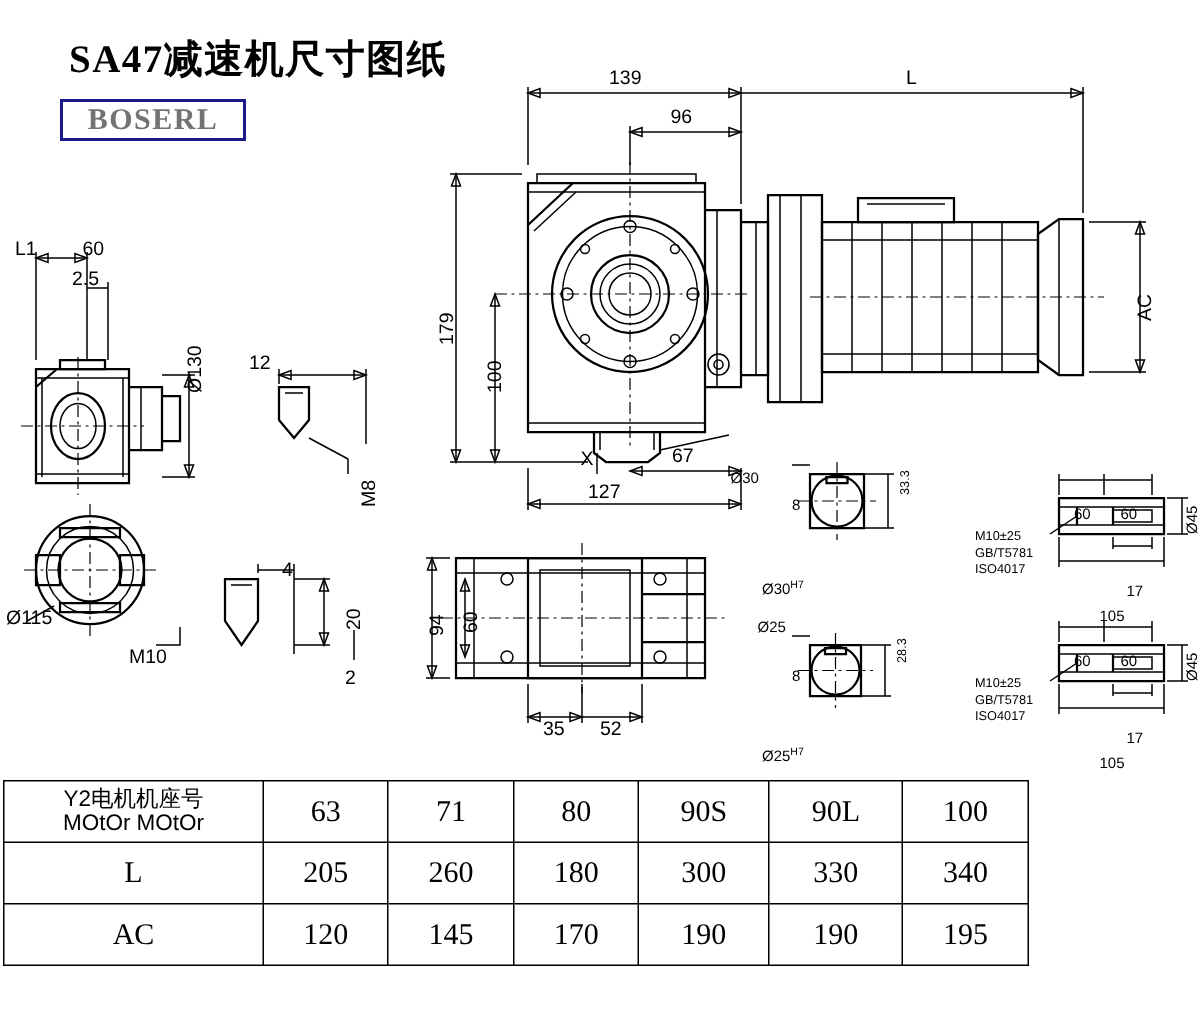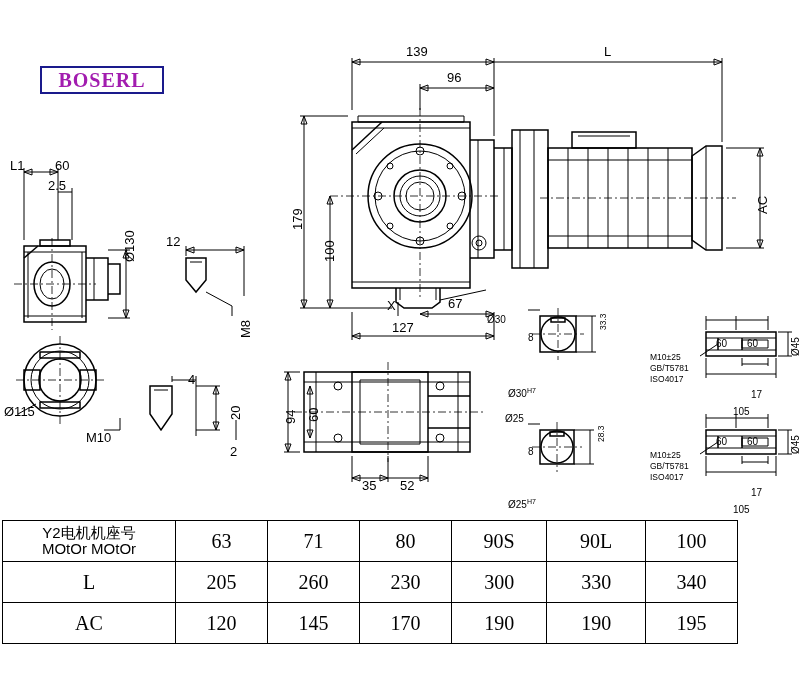--- a/index.html
+++ b/index.html
@@ -23,21 +23,21 @@
   .logo-box{
     position:absolute;left:40px;top:66px;
     width:124px;height:28px;
     border:2px solid #1a1a8c;
     box-sizing:border-box;
     display:flex;align-items:center;justify-content:center;
   }
   .logo-text{
     font-family:"Liberation Serif", serif;
     font-size:20px;font-weight:bold;
-    color:#a21caf;
+    color:#737373;
     letter-spacing:1px;
   }
   .dim-txt{
     position:absolute;
     font-family:"Liberation Sans", sans-serif;
     font-size:13px;
     white-space:nowrap;
   }
   .dim-txt.small{font-size:10px;margin-top:32px;}
   .dim-txt.tiny{font-size:8.5px;}
@@ -54,21 +54,21 @@
 
   svg{position:absolute;left:0;top:0;overflow:visible;}
   .sv{stroke:#000;fill:none;}
   .sv1{stroke-width:1;}
   .sv15{stroke-width:1.5;}
   .sv-d{stroke-dasharray:8 3 2 3;stroke-width:0.8;}
 
   
   .tbl{
     position:absolute;left:2px;top:520px;
-    width:736px;
+    width:684px;
     border-collapse:collapse;
     font-family:"Liberation Serif", serif;
   }
   .tbl td{
     border:1px solid #000;
     text-align:center;
     font-size:20px;
     height:40px;
     padding:0;
   }
@@ -79,20 +79,21 @@
     font-family:"Liberation Sans", sans-serif;
   }
   .tbl td.rowlbl{font-size:20px;}
   .head2 div{display:block;white-space:nowrap;}
 </style>
 </head>
 <body>
 
 <div class="page">
 
+  <div class="title">SA47减速机尺寸图纸</div>
   <div class="logo-box">
     <span class="logo-text">BOSERL</span>
   </div>
 
   <svg width="800" height="684">
 
     <g>
 
       <path class="sv sv15" d="M352,122 L352,288 L470,288 L470,122 Z"></path>
       <path class="sv sv1" d="M358,116 L464,116 L464,122 L358,122 Z"></path>
@@ -422,21 +423,21 @@
         <td>71</td>
         <td>80</td>
         <td>90S</td>
         <td>90L</td>
         <td>100</td>
       </tr>
       <tr>
         <td class="rowlbl">L</td>
         <td>205</td>
         <td>260</td>
-        <td>230</td>
+        <td>180</td>
         <td>300</td>
         <td>330</td>
         <td>340</td>
       </tr>
       <tr>
         <td class="rowlbl">AC</td>
         <td>120</td>
         <td>145</td>
         <td>170</td>
         <td>190</td>

